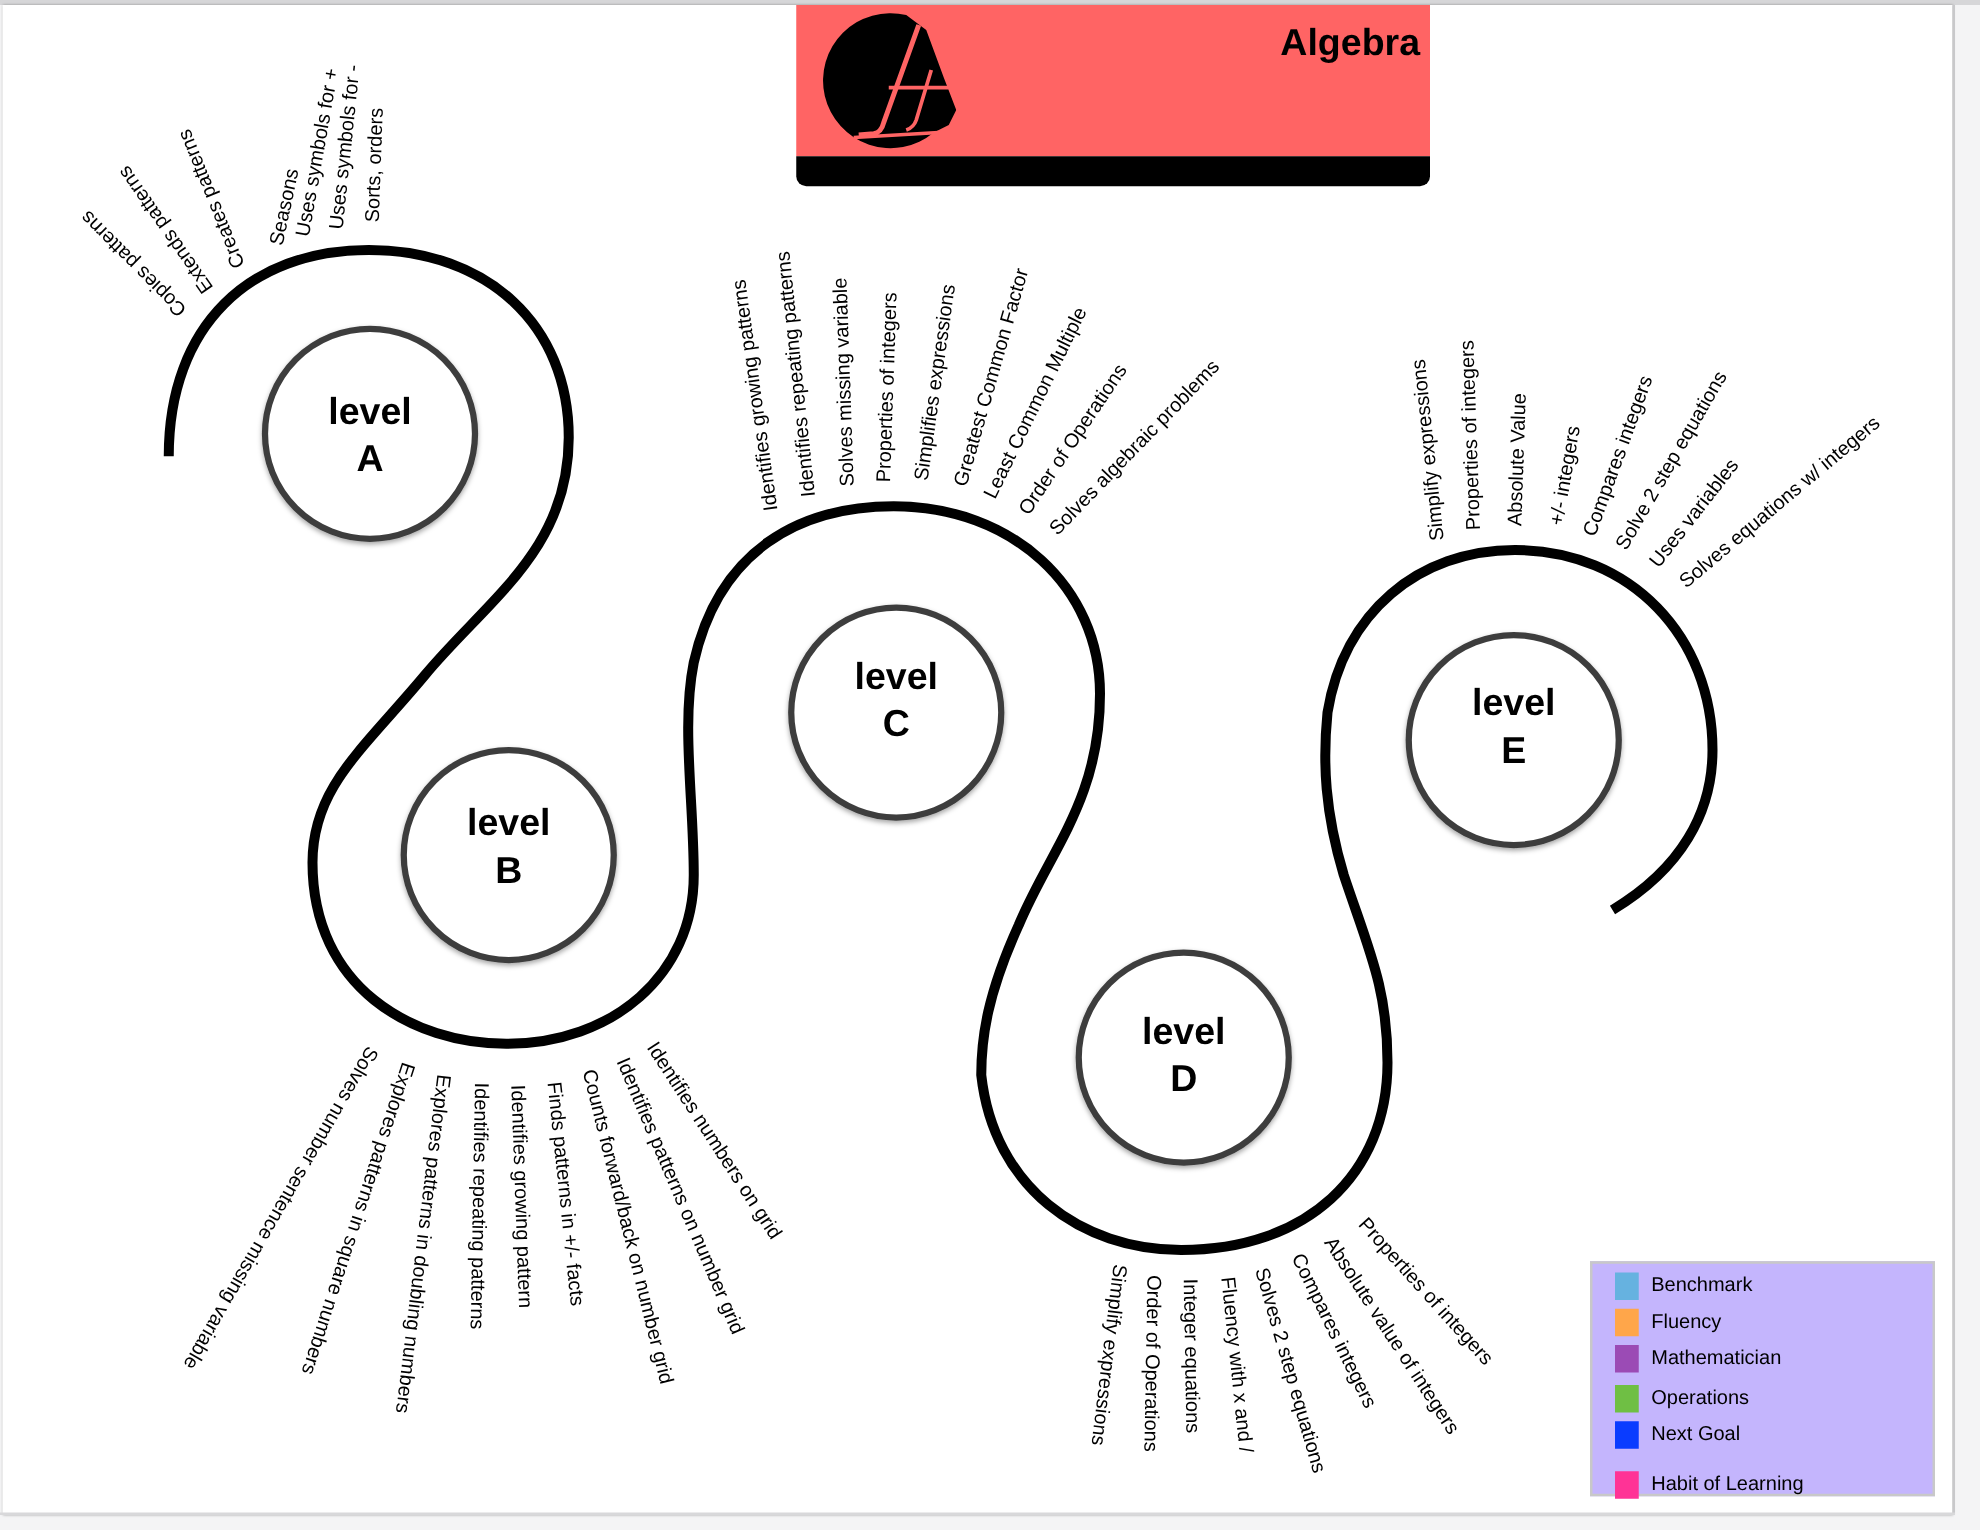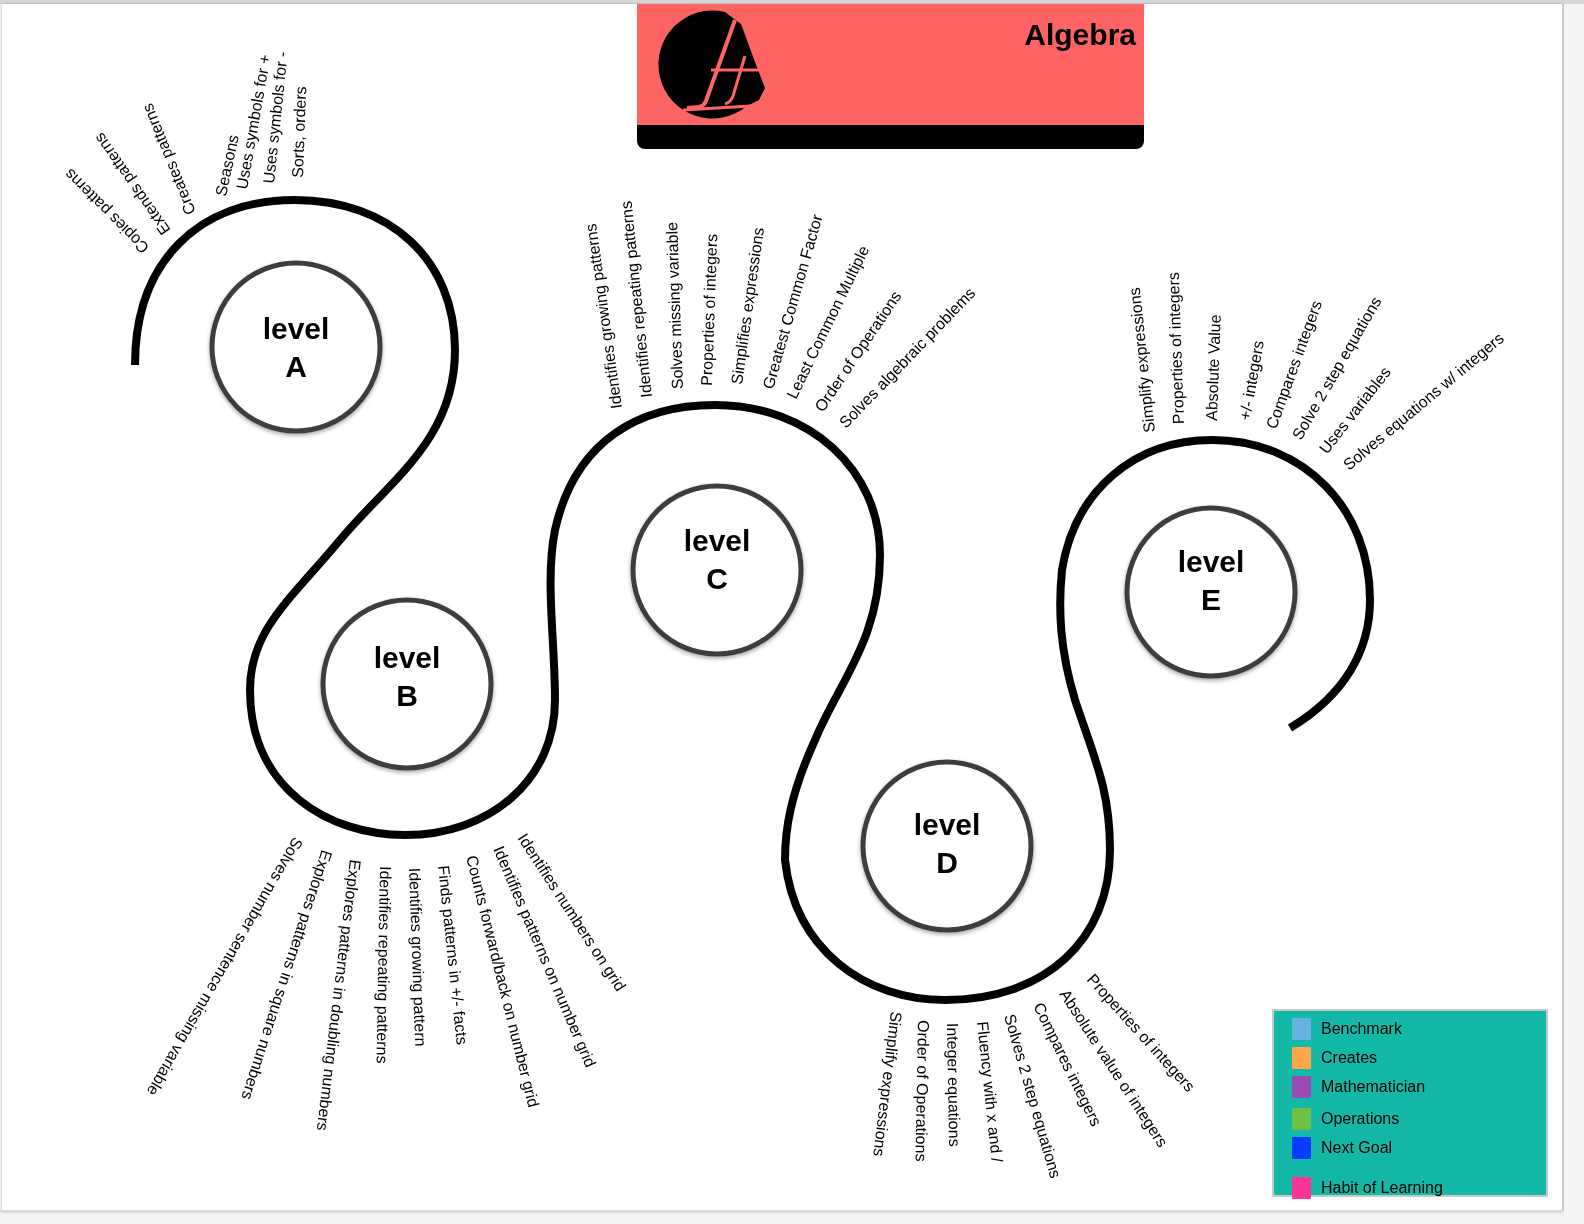--- a/index.html
+++ b/index.html
@@ -18,21 +18,21 @@
   .header-title { position: absolute; right: 8px; top: 12px; text-align: center; font-weight: bold;
                   font-size: 30px; line-height: 38px; color: #000; }
   .logo { position: absolute; left: 18px; top: 6px; width: 110px; height: 110px; }
 
   svg.canvas { position: absolute; left: 0; top: 0; }
   .skill { font-family: "Liberation Sans", sans-serif; font-size: 16px; fill: #000; }
   .lvl-text { font-family: "Liberation Sans", sans-serif; font-weight: bold; font-size: 30px; fill: #000; }
 
   .legend-title { position: absolute; left: 1278px; top: 982px; font-weight: bold; font-size: 23px; color: #000; margin-top: 42px; }
   .legend-box { position: absolute; left: 1272px; top: 1009px; width: 272px; height: 184px;
-                border: 2px solid #c8c8c8; background: #14b8a6; }
+                border: 2px solid #c8c8c8; background: #c4b5fd; }
   .legend-item { position: absolute; left: 18px; height: 22px; display: flex; align-items: center; }
   .legend-swatch { width: 19px; height: 22px; margin-right: 10px; }
   .legend-label { font-size: 16px; color: #000; }
 </style>
 </head>
 <body>
 
 <div class="topbar"></div>
 <div class="page"></div>
 <div class="frame-right"></div>
@@ -164,21 +164,21 @@
 </svg>
 
 <div class="legend-title">Mathematician</div>
 <div class="legend-box">
   <div class="legend-item" style="top:7px">
     <span class="legend-swatch" style="background: rgb(102, 178, 224);"></span>
     <span class="legend-label">Benchmark</span>
   </div>
   <div class="legend-item" style="top:36px">
     <span class="legend-swatch" style="background: rgb(255, 166, 74);"></span>
-    <span class="legend-label">Creates</span>
+    <span class="legend-label">Fluency</span>
   </div>
   <div class="legend-item" style="top:65px">
     <span class="legend-swatch" style="background: rgb(155, 75, 181);"></span>
     <span class="legend-label">Mathematician</span>
   </div>
   <div class="legend-item" style="top:97px">
     <span class="legend-swatch" style="background: rgb(111, 191, 68);"></span>
     <span class="legend-label">Operations</span>
   </div>
   <div class="legend-item" style="top:126px">

